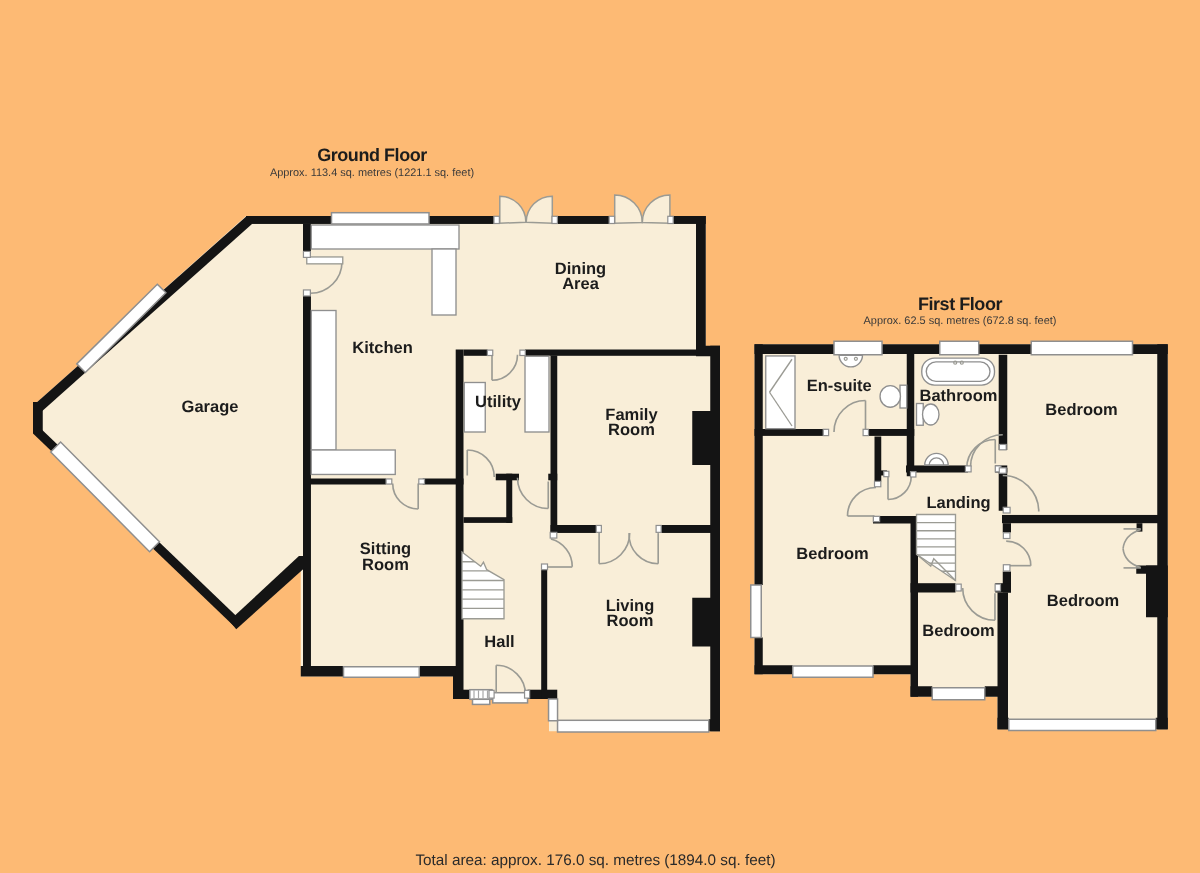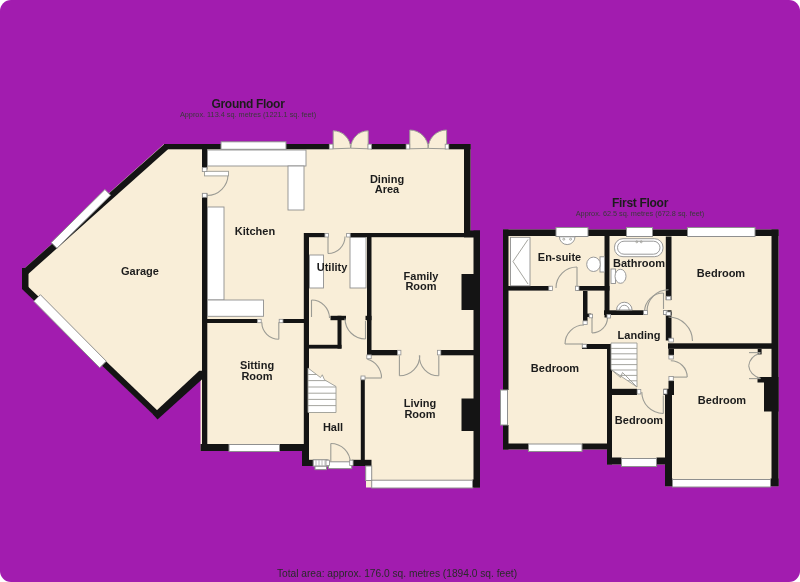--- a/index.html
+++ b/index.html
@@ -1,16 +1,16 @@
 <!DOCTYPE html>
 <html><head>
 <meta charset="utf-8">
 <style>
   html,body{margin:0;padding:0;background:#ffffff;}
-  .wrap{width:800px;height:582px;position:relative;background:#a21caf;overflow:hidden;border-radius:11px;}
+  .wrap{width:800px;height:582px;position:relative;background:#fdba74;overflow:hidden;}
   text{font-family:"Liberation Sans",sans-serif;fill:#1c1c1c;}
   .lbl{font-size:11px;font-weight:bold;}
   .title{font-size:12px;font-weight:bold;letter-spacing:-0.3px;}
   .sub{font-size:7.3px;fill:#3a3a3a;font-weight:normal;}
   .tot{font-size:10.2px;fill:#2a2a2a;}
 </style>
 </head>
 <body>
 <div class="wrap">
 <svg width="800" height="582" viewBox="0 0 800 582">

